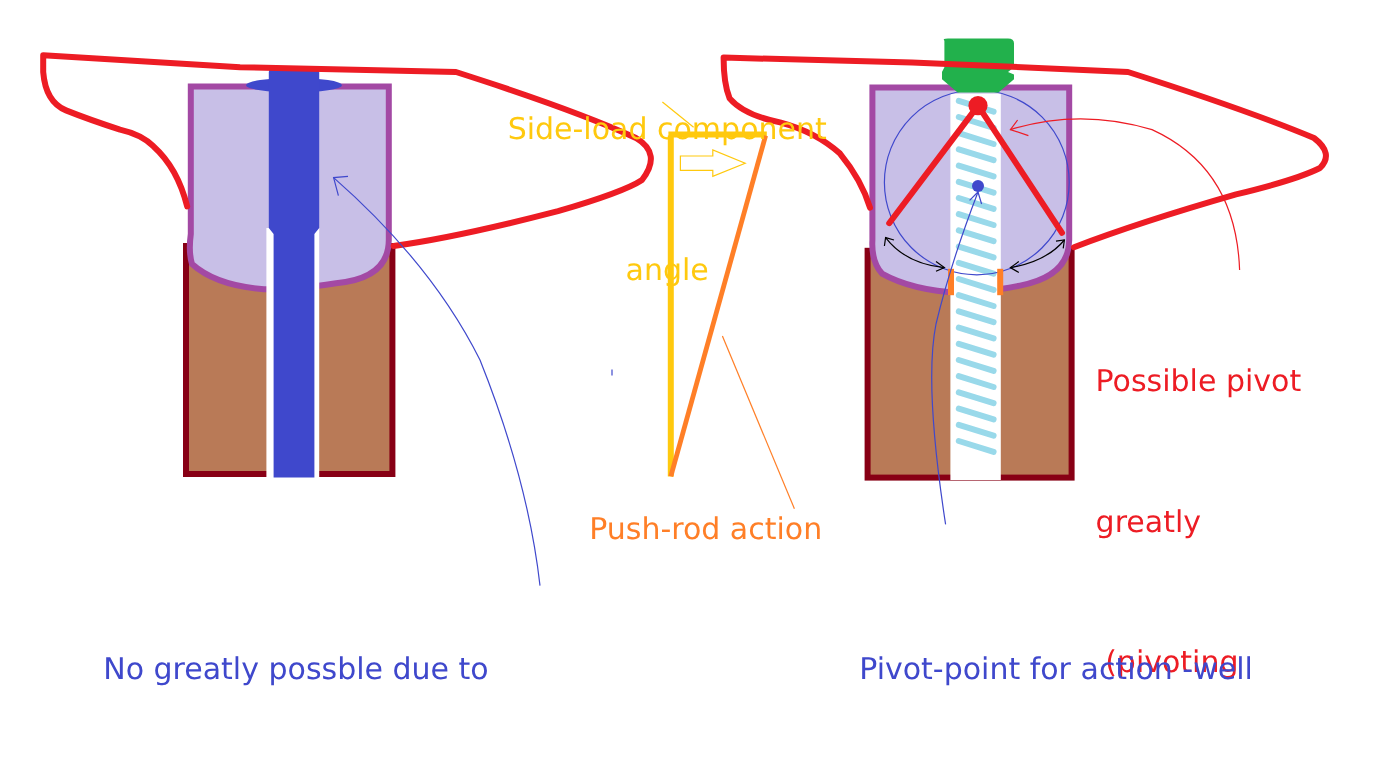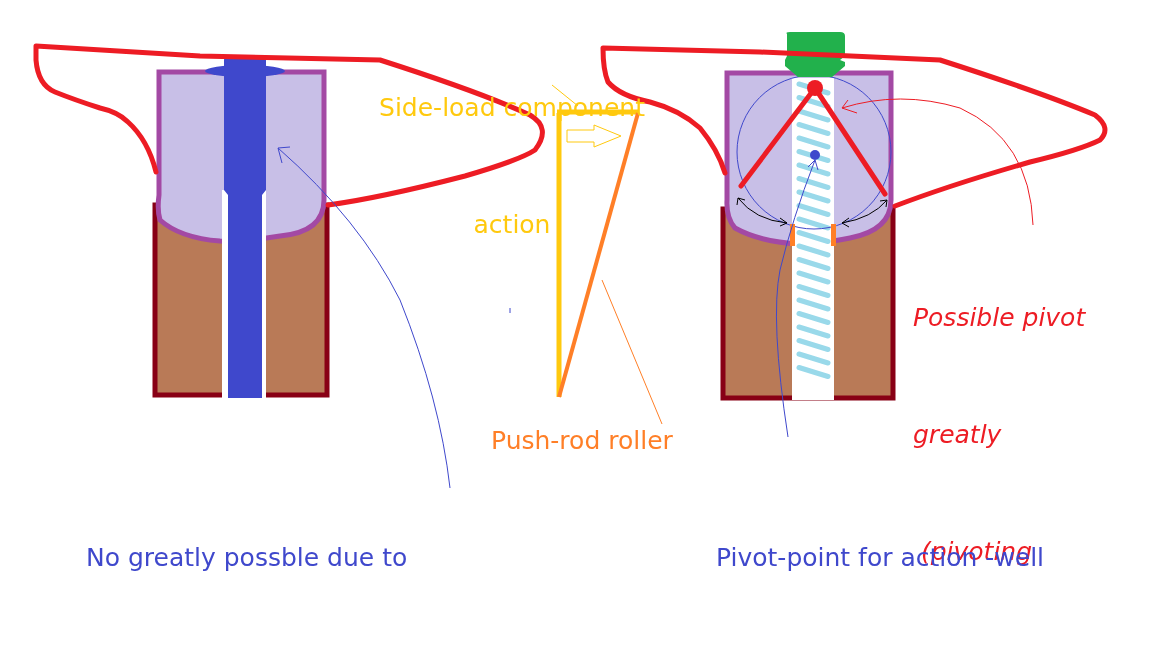--- a/index.html
+++ b/index.html
@@ -1,21 +1,21 @@
 <!DOCTYPE html>
 <html><head>
   <meta charset="utf-8">
   <style>
     html, body { margin: 0; padding: 0; background: #ffffff; }
     body { width: 1152px; height: 648px; position: relative; overflow: hidden; font-family: "DejaVu Sans", sans-serif; }
     #canvas { position: absolute; left: 0; top: 0; }
     .label { position: absolute; font-size: 25px; line-height: 39px; white-space: pre; font-family: "DejaVu Sans", sans-serif; }
     .lbl-blue { color: #3f48cc; }
     .lbl-red { color: #ed1c24; }
-    .lbl-yellow { color: #ffc90e; }
+    .lbl-yellow { color: #ffc90e; margin-left: 44px; }
     .lbl-orange { color: #ff7f27; }
   </style>
 </head>
 <body>
 
 <svg id="canvas" width="1152" height="648" viewBox="0 0 1152 648" xmlns="http://www.w3.org/2000/svg">
 
   <g>
 
     <rect x="155" y="205" width="172" height="190" fill="#b97a57" stroke="#880015" stroke-width="5"></rect>
@@ -97,26 +97,26 @@
 
   <path d="M1033,225 Q1030,140 960,108 Q900,90 842,108" fill="none" stroke="#ed1c24" stroke-width="1"></path>
   <path d="M848,100 L842,108 L857,113" fill="none" stroke="#ed1c24" stroke-width="1"></path>
 
   <path d="M788,437 Q770,320 780,270 Q792,220 815,160" fill="none" stroke="#3f48cc" stroke-width="1"></path>
   <path d="M808,167 L815,160 L818,170" fill="none" stroke="#3f48cc" stroke-width="1"></path>
 </svg>
 
 <div class="label lbl-yellow" style="left:371px; top:10px; text-align:center; width:282px;">
   <div>Side-load component</div>
-  <div>action</div>
+  <div>angle</div>
 </div>
 
-<div class="label lbl-orange" style="left:491px; top:421px;">Push-rod roller</div>
+<div class="label lbl-orange" style="left:491px; top:421px;">Push-rod action</div>
 
-<div class="label lbl-red" style="left:913px; top:220px;font-style:italic;">
+<div class="label lbl-red" style="left:913px; top:220px;">
   <div>Possible pivot</div>
   <div>greatly</div>
   <div> (pivoting</div>
   
 </div>
 
 <div class="label lbl-blue" style="left:86px; top:460px;">
   <div>No greatly possble due to</div>
   
 </div>

